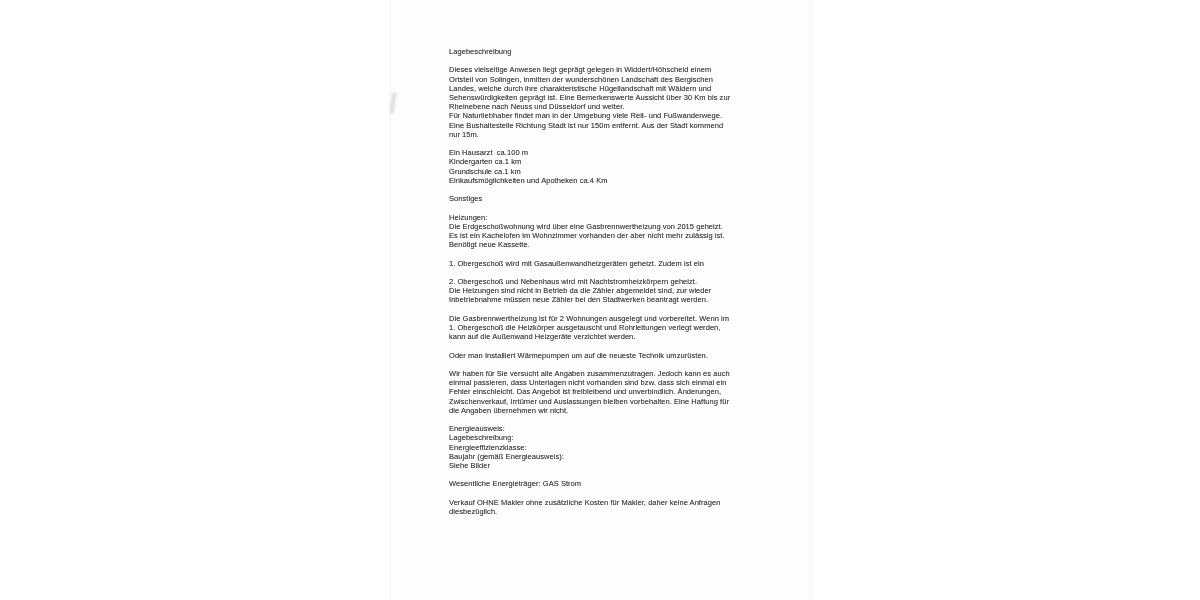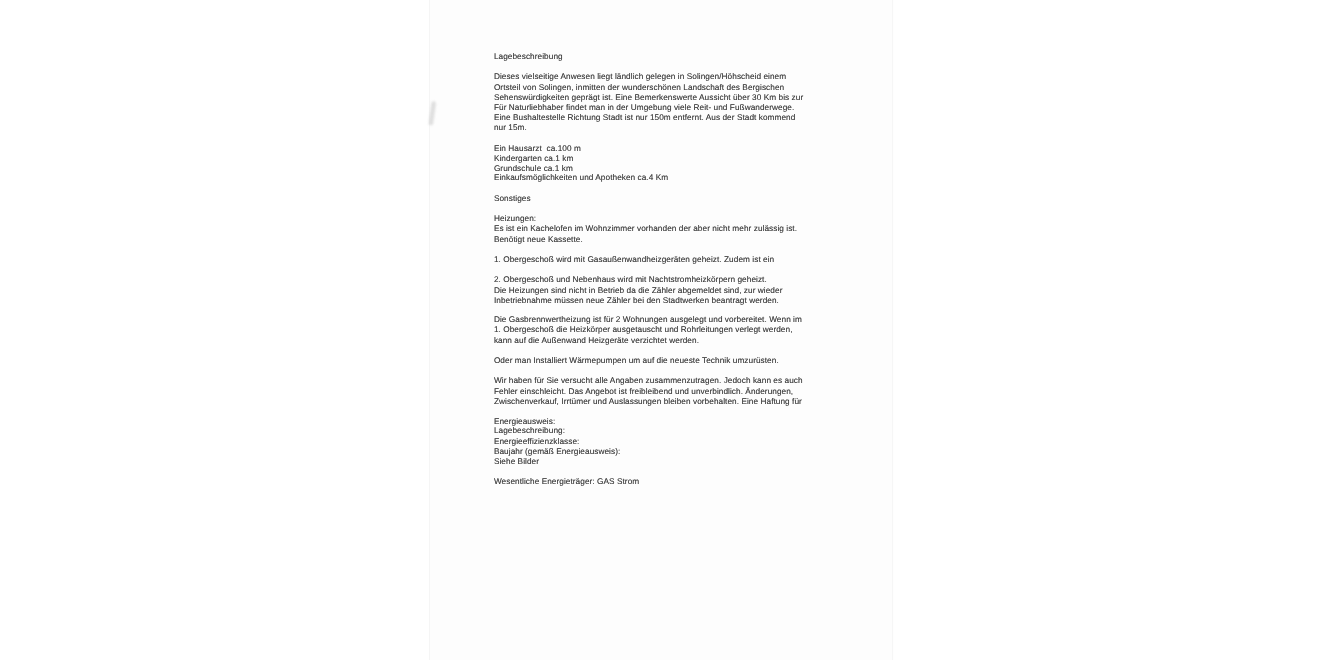--- a/index.html
+++ b/index.html
@@ -53,38 +53,41 @@
 
 <div class="canvas" style="background: rgb(255, 255, 255); border-radius: 12px;">
   <div class="page" style="background: rgb(253, 253, 253);">
     <div class="scan-smudge"></div>
     <div class="doc" style="color: rgb(64, 64, 64);">
       <div class="para">
         <div class="line">Lagebeschreibung</div>
       </div>
       <div>
           <div class="para">
-            <div class="line">Dieses vielseitige Anwesen liegt ländlich gelegen in Solingen/Höhscheid einem</div>
+            <div class="line">Dieses vielseitige Anwesen liegt geprägt gelegen in Widdert/Höhscheid einem</div>
             <div class="line">Ortsteil von Solingen, inmitten der wunderschönen Landschaft des Bergischen</div>
+            <div class="line">Landes, welche durch ihre charakteristische Hügellandschaft mit Wäldern und</div>
             <div class="line">Sehenswürdigkeiten geprägt ist. Eine Bemerkenswerte Aussicht über 30 Km bis zur</div>
+            <div class="line">Rheinebene nach Neuss und Düsseldorf und weiter.</div>
             <div class="line">Für Naturliebhaber findet man in der Umgebung viele Reit- und Fußwanderwege.</div>
             <div class="line">Eine Bushaltestelle Richtung Stadt ist nur 150m entfernt. Aus der Stadt kommend</div>
             <div class="line">nur 15m.</div>
           </div>
           <div class="para">
             <div class="line">Ein Hausarzt  ca.100 m</div>
             <div class="line">Kindergarten ca.1 km</div>
             <div class="line">Grundschule ca.1 km</div>
             <div class="line">Einkaufsmöglichkeiten und Apotheken ca.4 Km</div>
           </div>
           <div class="para">
             <div class="line">Sonstiges</div>
           </div>
           <div class="para">
             <div class="line">Heizungen:</div>
+            <div class="line">Die Erdgeschoßwohnung wird über eine Gasbrennwertheizung von 2015 geheizt.</div>
             <div class="line">Es ist ein Kachelofen im Wohnzimmer vorhanden der aber nicht mehr zulässig ist.</div>
             <div class="line">Benötigt neue Kassette.</div>
           </div>
           <div class="para">
             <div class="line">1. Obergeschoß wird mit Gasaußenwandheizgeräten geheizt. Zudem ist ein</div>
           </div>
           <div class="para">
             <div class="line">2. Obergeschoß und Nebenhaus wird mit Nachtstromheizkörpern geheizt.</div>
             <div class="line">Die Heizungen sind nicht in Betrieb da die Zähler abgemeldet sind, zur wieder</div>
             <div class="line">Inbetriebnahme müssen neue Zähler bei den Stadtwerken beantragt werden.</div>
@@ -92,29 +95,35 @@
           <div class="para">
             <div class="line">Die Gasbrennwertheizung ist für 2 Wohnungen ausgelegt und vorbereitet. Wenn im</div>
             <div class="line">1. Obergeschoß die Heizkörper ausgetauscht und Rohrleitungen verlegt werden,</div>
             <div class="line">kann auf die Außenwand Heizgeräte verzichtet werden.</div>
           </div>
           <div class="para">
             <div class="line">Oder man Installiert Wärmepumpen um auf die neueste Technik umzurüsten.</div>
           </div>
           <div class="para">
             <div class="line">Wir haben für Sie versucht alle Angaben zusammenzutragen. Jedoch kann es auch</div>
+            <div class="line">einmal passieren, dass Unterlagen nicht vorhanden sind bzw. dass sich einmal ein</div>
             <div class="line">Fehler einschleicht. Das Angebot ist freibleibend und unverbindlich. Änderungen,</div>
             <div class="line">Zwischenverkauf, Irrtümer und Auslassungen bleiben vorbehalten. Eine Haftung für</div>
+            <div class="line">die Angaben übernehmen wir nicht.</div>
           </div>
           <div class="para">
             <div class="line">Energieausweis:</div>
             <div class="line">Lagebeschreibung:</div>
             <div class="line">Energieeffizienzklasse:</div>
             <div class="line">Baujahr (gemäß Energieausweis):</div>
             <div class="line">Siehe Bilder</div>
           </div>
           <div class="para">
             <div class="line">Wesentliche Energieträger: GAS Strom</div>
           </div>
+          <div class="para">
+            <div class="line">Verkauf OHNE Makler ohne zusätzliche Kosten für Makler, daher keine Anfragen</div>
+            <div class="line">diesbezüglich.</div>
+          </div>
         </div>
     </div>
   </div>
 </div>
 
 </body></html>

